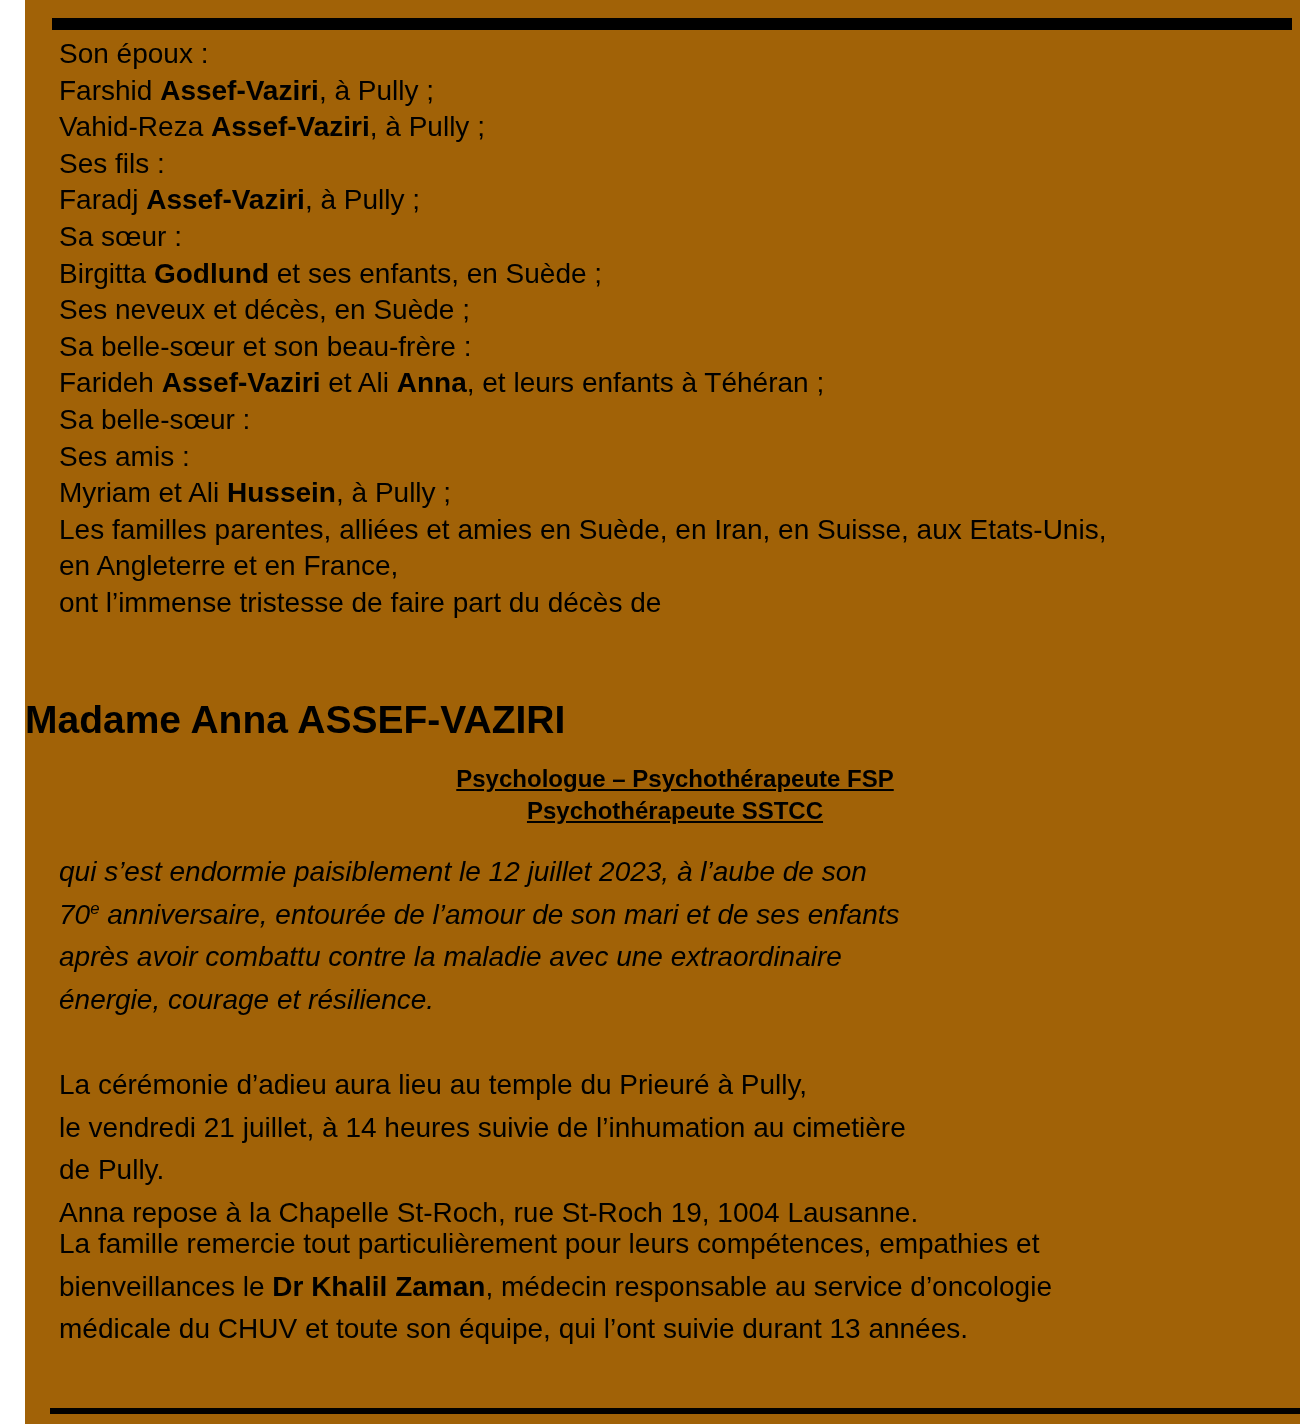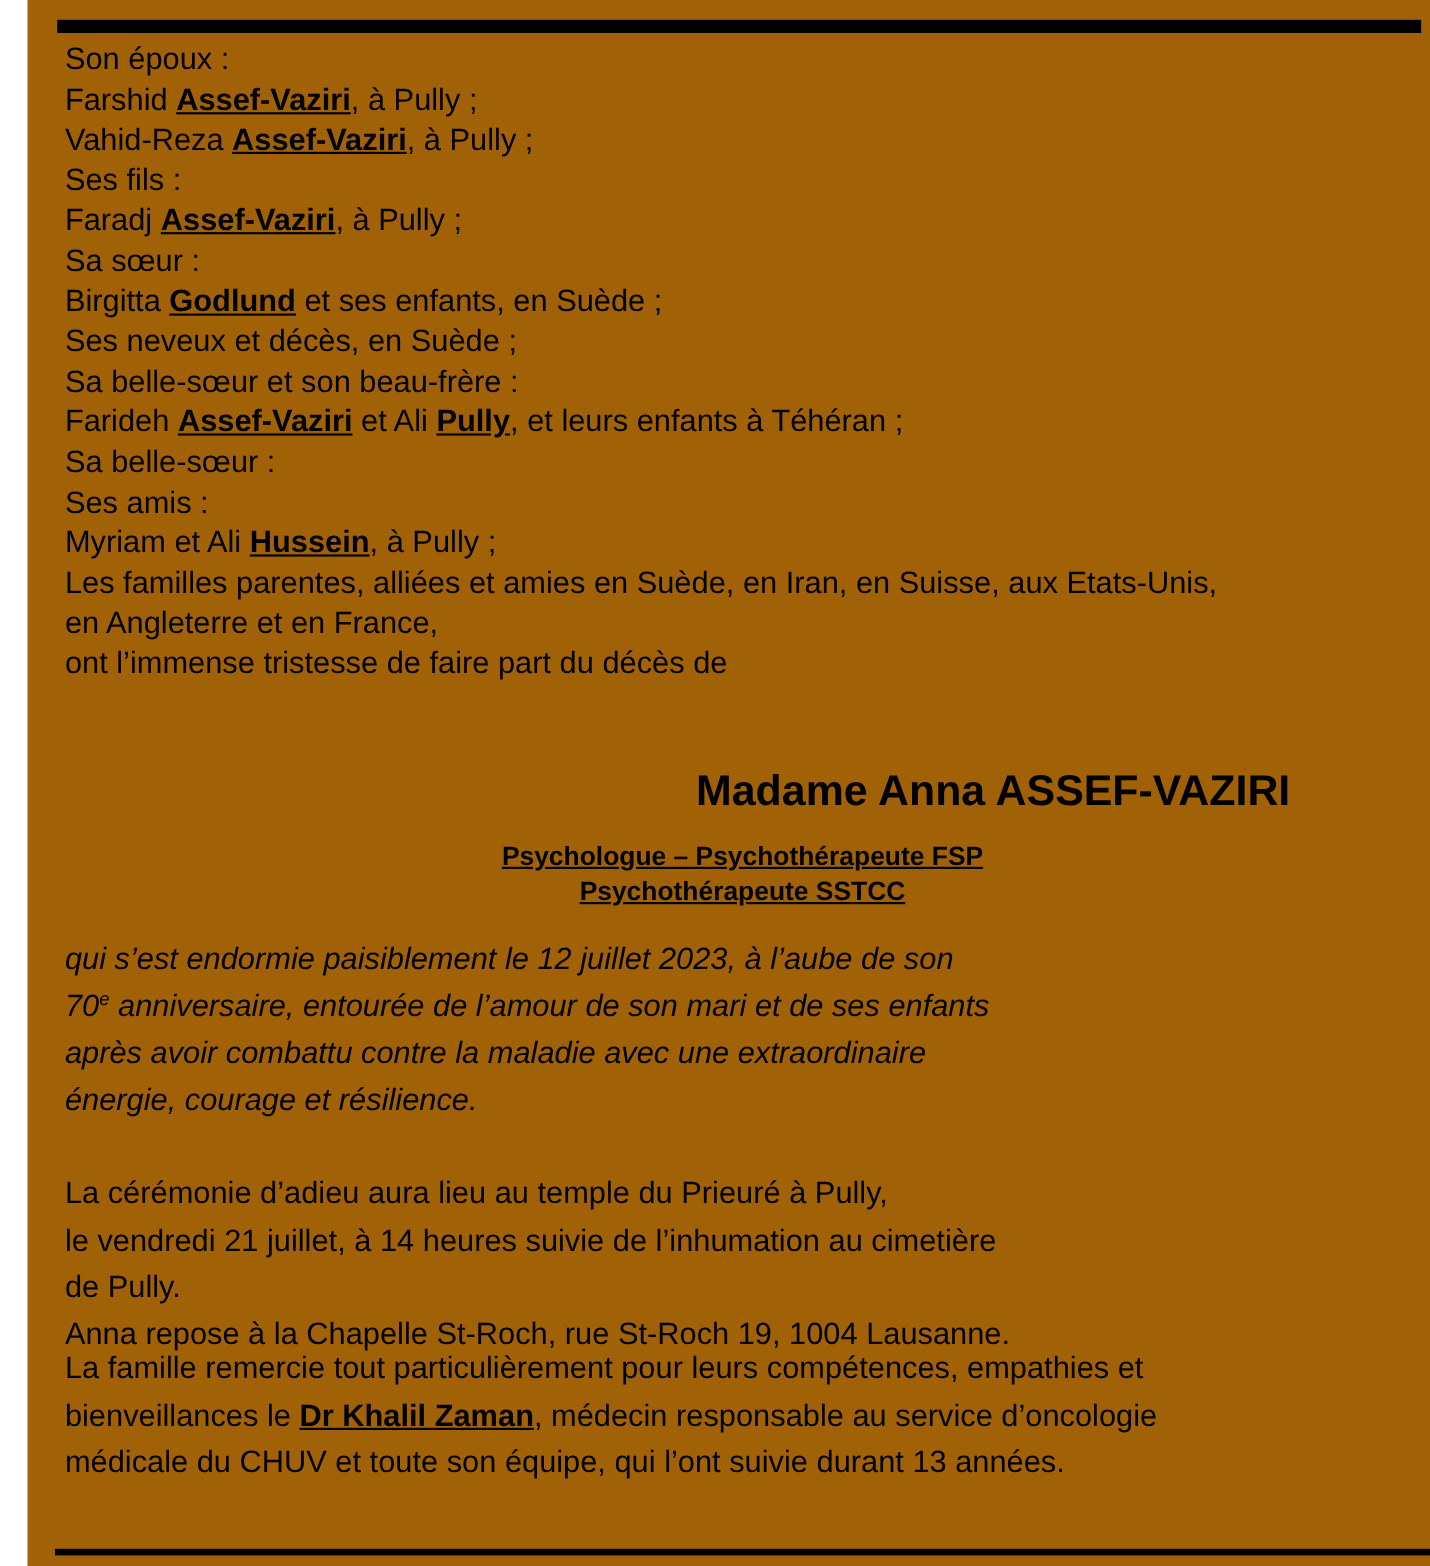--- a/index.html
+++ b/index.html
@@ -31,46 +31,44 @@
     left: 25px;
     top: 1408px;
     width: 1258px;
     height: 6px;
   }
   .block .line {
     white-space: pre;
   }
   .bold {
     font-weight: bold;
-    text-decoration: underline;
   }
   sup {
     font-size: 60%;
     vertical-align: super;
     line-height: 0;
   }
   .family-block {
     position: absolute;
     left: 34px;
     top: 36px;
     font-size: 28px;
     line-height: 36.6px;
   }
   .deceased-name {
     position: absolute;
     left: 0;
     top: 697px;
     width: 1100px;
     margin: 0;
-    text-align: right;
+    text-align: left;
     font-size: 39px;
     font-weight: bold;
     line-height: 46px;
     white-space: pre;
-    padding-left: 48px;
   }
   .titles-block {
     position: absolute;
     left: 0;
     top: 763px;
     width: 1300px;
     text-align: center;
     font-size: 24px;
     font-weight: bold;
     line-height: 31.5px;
@@ -99,21 +97,21 @@
   <div class="block family-block">
       <div class="line"><span>Son époux :</span></div>
       <div class="line"><span>Farshid </span><span class="bold">Assef-Vaziri</span><span>, à Pully ;</span></div>
       <div class="line"><span>Vahid-Reza </span><span class="bold">Assef-Vaziri</span><span>, à Pully ;</span></div>
       <div class="line"><span>Ses fils :</span></div>
       <div class="line"><span>Faradj </span><span class="bold">Assef-Vaziri</span><span>, à Pully ;</span></div>
       <div class="line"><span>Sa sœur :</span></div>
       <div class="line"><span>Birgitta </span><span class="bold">Godlund</span><span> et ses enfants, en Suède ;</span></div>
       <div class="line"><span>Ses neveux et décès, en Suède ;</span></div>
       <div class="line"><span>Sa belle-sœur et son beau-frère :</span></div>
-      <div class="line"><span>Farideh </span><span class="bold">Assef-Vaziri</span><span> et Ali </span><span class="bold">Pully</span><span>, et leurs enfants à Téhéran ;</span></div>
+      <div class="line"><span>Farideh </span><span class="bold">Assef-Vaziri</span><span> et Ali </span><span class="bold">Anna</span><span>, et leurs enfants à Téhéran ;</span></div>
       <div class="line"><span>Sa belle-sœur :</span></div>
       <div class="line"><span>Ses amis :</span></div>
       <div class="line"><span>Myriam et Ali </span><span class="bold">Hussein</span><span>, à Pully ;</span></div>
       <div class="line"><span>Les familles parentes, alliées et amies en Suède, en Iran, en Suisse, aux Etats-Unis,</span></div>
       <div class="line"><span>en Angleterre et en France,</span></div>
       <div class="line"><span>ont l’immense tristesse de faire part du décès de</span></div>
     </div>
 
   <h1 class="deceased-name">Madame Anna ASSEF-VAZIRI</h1>
 

